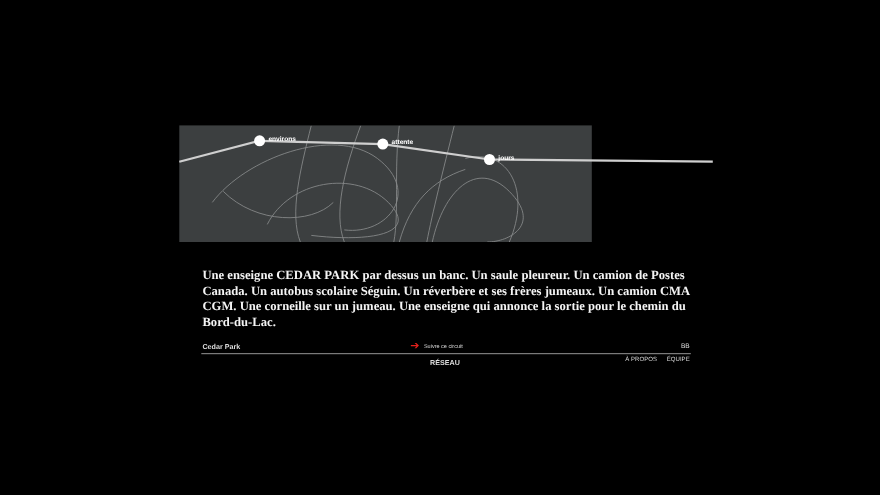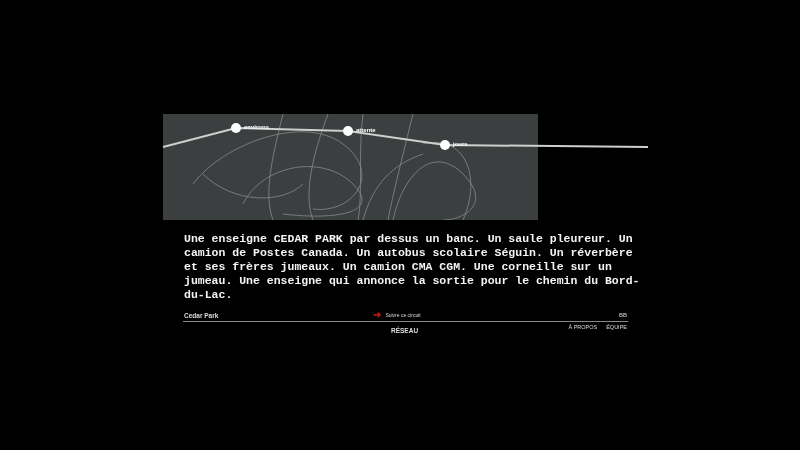--- a/index.html
+++ b/index.html
@@ -2,21 +2,21 @@
 <html><head>
 <meta charset="utf-8">
 <style>
   html, body { margin:0; padding:0; }
   body { width:800px; height:450px; background:#000; position:relative; overflow:hidden; font-family:"Liberation Sans", sans-serif; color:#fff; }
   .photo { position:absolute; left:163px; top:114px; width:375px; height:106px; background:#3c3f40; overflow:hidden; }
   .photo svg { position:absolute; left:0; top:0; }
   .route { position:absolute; left:0; top:0; width:800px; height:450px; pointer-events:none; }
   .stop { position:absolute; width:10px; height:10px; border-radius:50%; background:#fff; transform:translate(-5px,-5px); pointer-events:auto; cursor:pointer; }
   .stop-label { position:absolute; font-size:6px; font-weight:bold; color:#fff; transform:translateY(-4px); white-space:nowrap; }
-  .desc { position:absolute; left:184px; top:232px; width:460px; font-family:Liberation Mono, monospace; font-size:11.5px; line-height:14px; color:#f4f4f4; font-weight:bold; }
+  .desc { position:absolute; left:184px; top:244px; width:460px; font-family:Liberation Serif, serif; font-size:11.5px; line-height:14px; color:#f4f4f4; font-weight:bold; }
   .footer-line { position:absolute; left:183px; top:321px; width:445px; height:1px; background:#888; }
   .site-name { position:absolute; left:184px; top:312px; font-size:6.5px; font-weight:bold; color:#ddd; }
   .next { position:absolute; left:373px; top:311px; display:flex; align-items:center; gap:4px; font-size:5px; color:#ddd; cursor:pointer; }
   .arrow { color:#e3201b; font-size:10px; line-height:8px; }
   .bb { position:absolute; right:173px; top:312px; font-size:6px; color:#ddd; }
   .reseau { position:absolute; left:391px; top:327px; font-size:6.5px; font-weight:bold; color:#ddd; cursor:pointer; }
   .links { position:absolute; right:173px; top:324px; display:flex; gap:9px; font-size:5.5px; color:#ddd; }
   .links span { cursor:pointer; }
 </style>
 </head>

